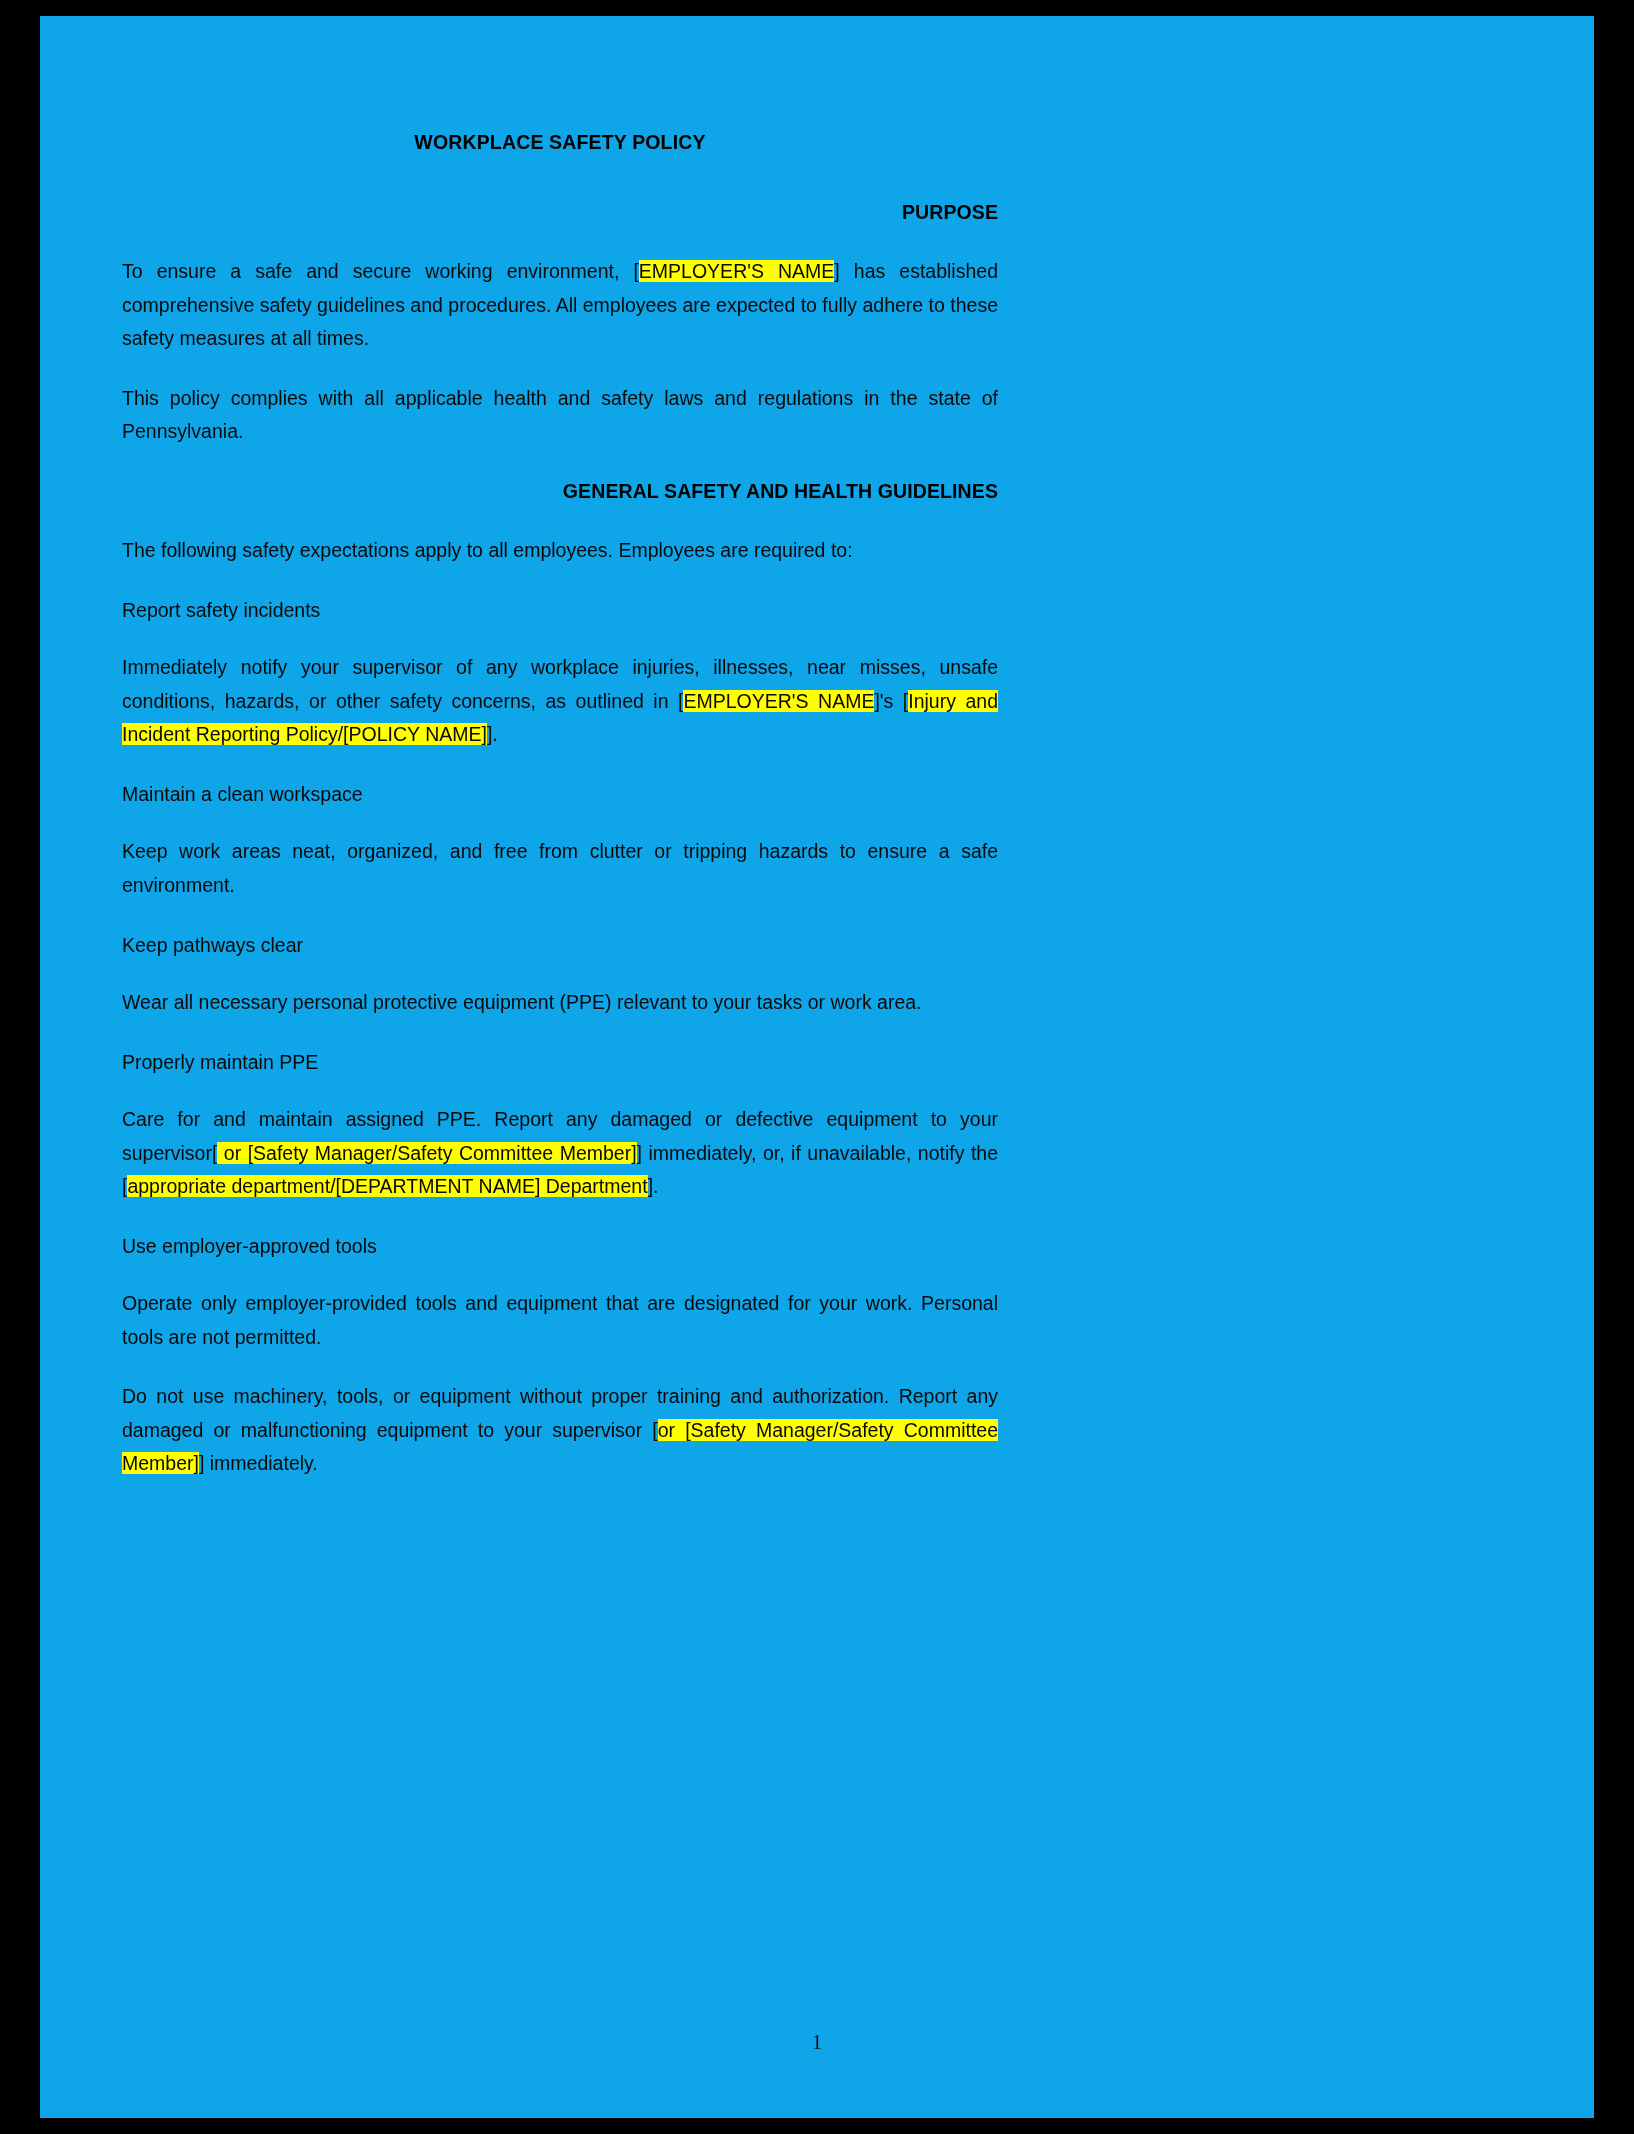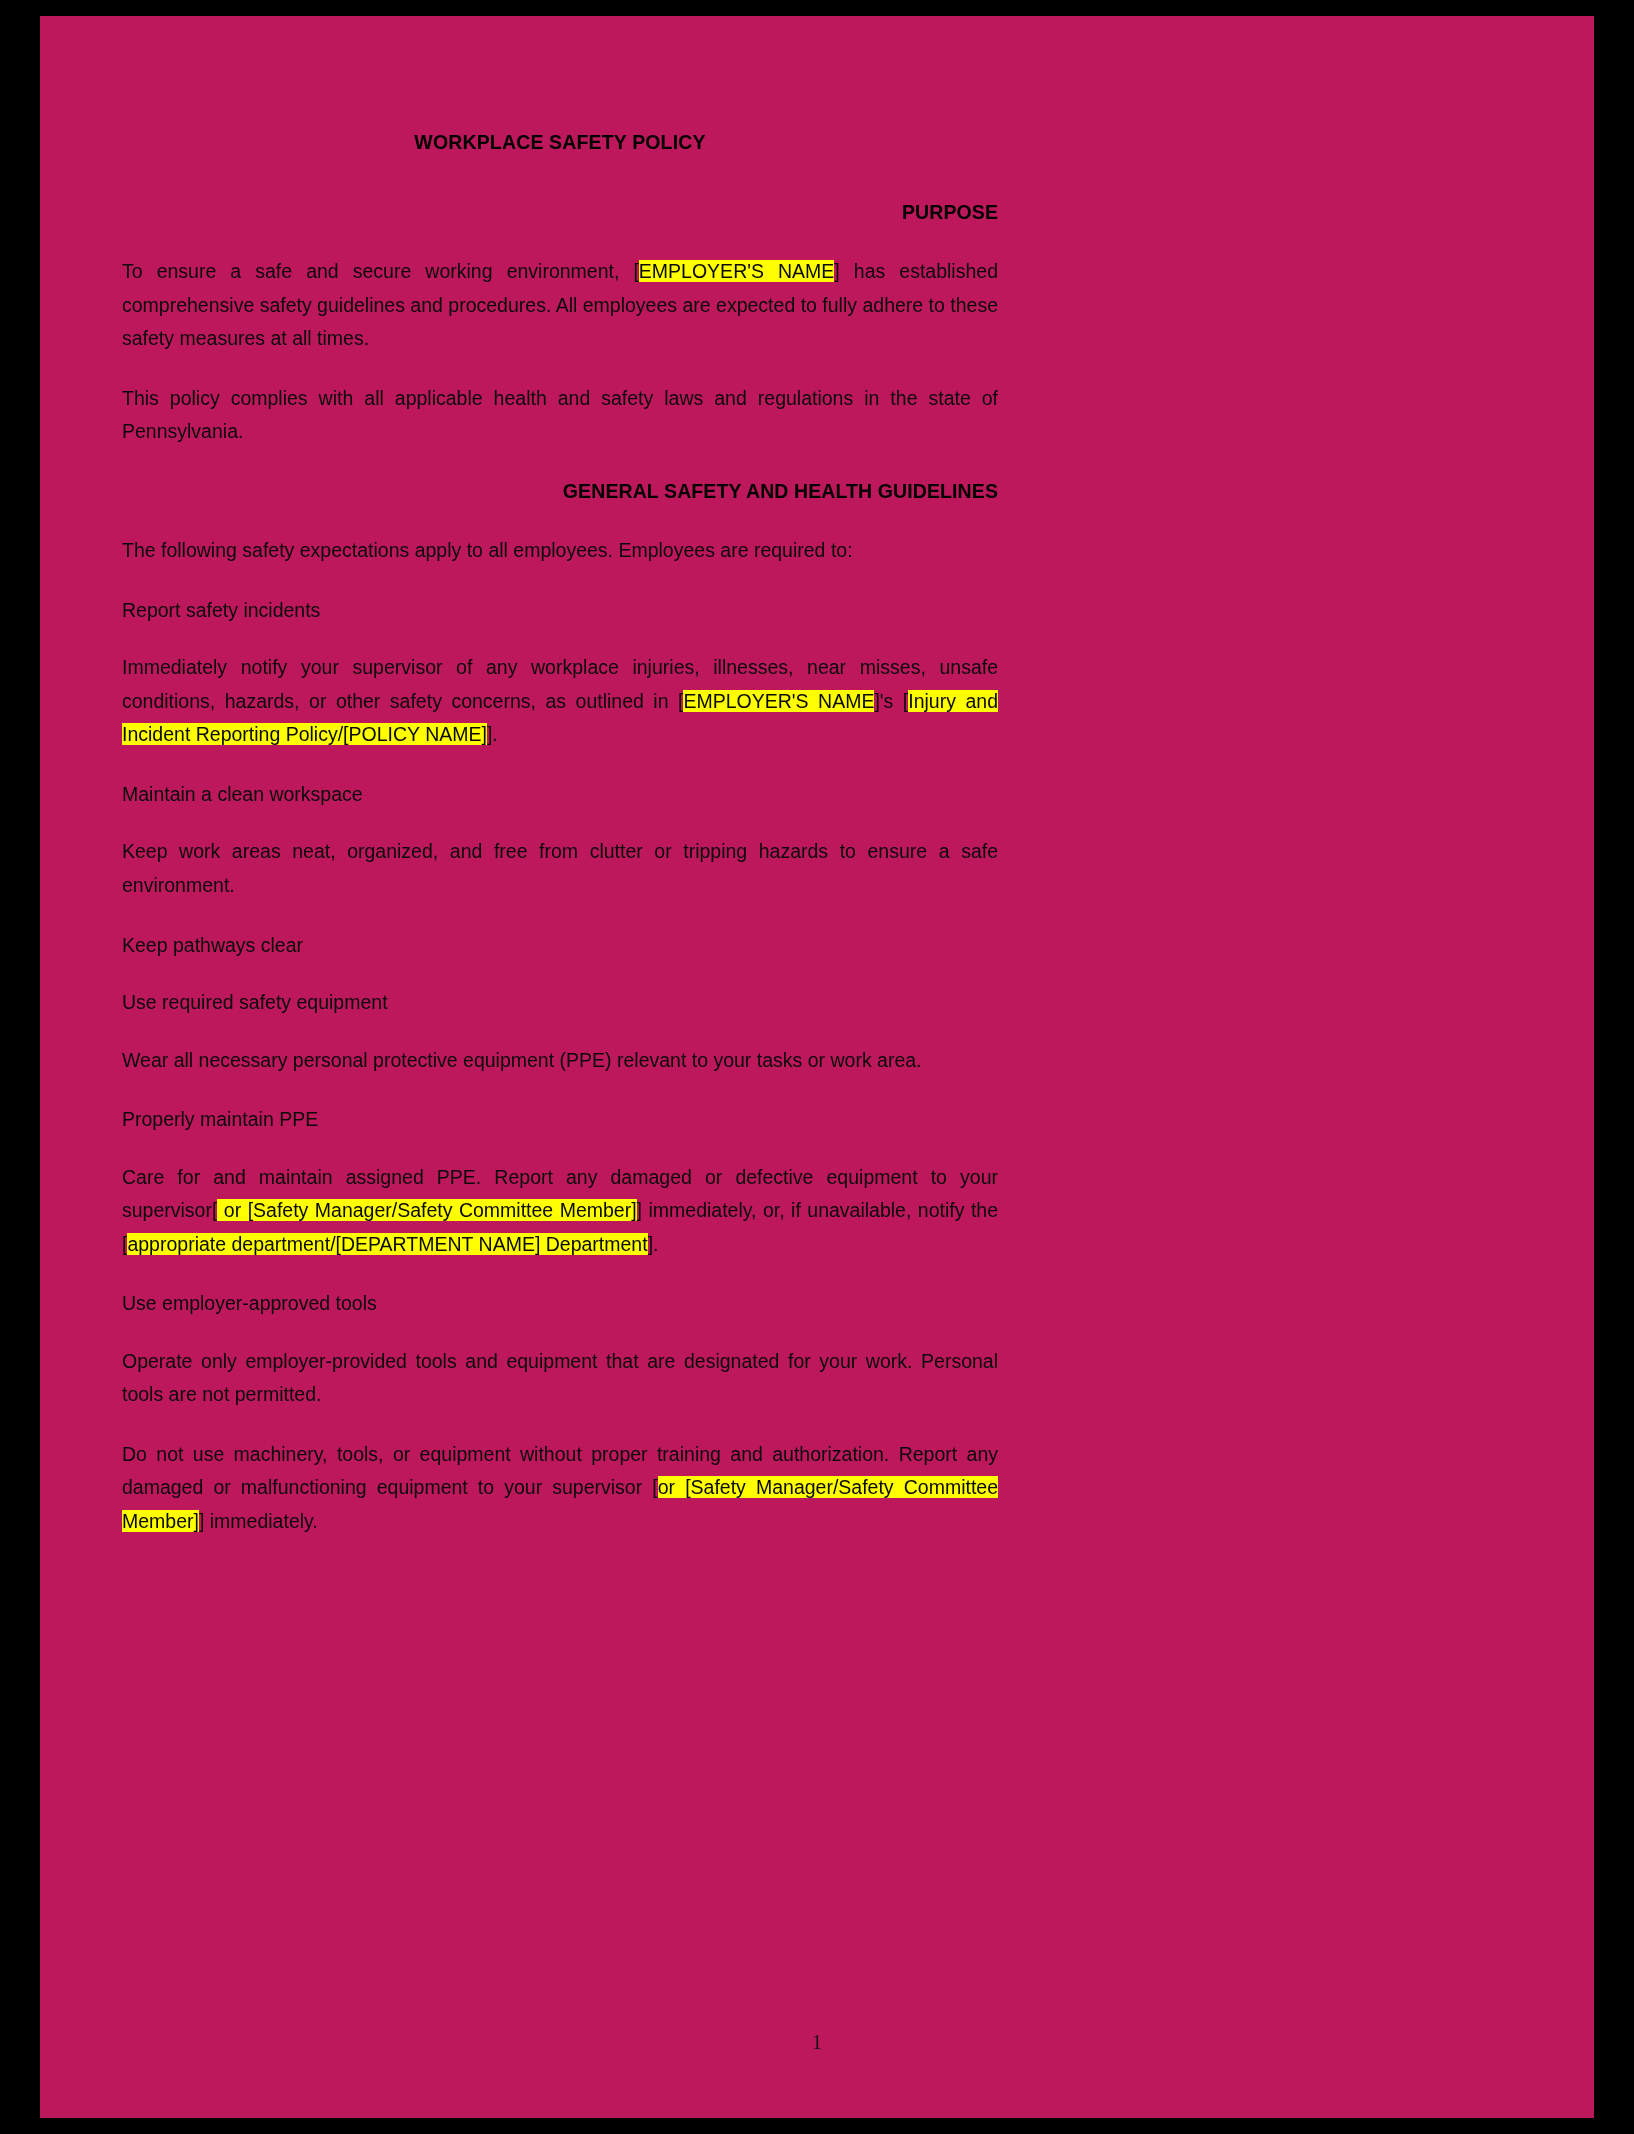--- a/index.html
+++ b/index.html
@@ -24,21 +24,21 @@
     border-bottom: 16px solid #000000;
     border-left: 40px solid #000000;
     border-right: 40px solid #000000;
     overflow: hidden;
   }
 
   .page-sheet {
     position: relative;
     width: 100%;
     height: 100%;
-    background: #be185d;
+    background: #0ea5e9;
     box-sizing: border-box;
     padding: 0;
   }
 
   
   .content {
     position: absolute;
     left: 82px;          
     top: 110px;
     width: 876px;        
@@ -121,21 +121,20 @@
       <p class="body-text last-line-natural">The following safety expectations apply to all employees. Employees are required to:</p>
 
       <h3 class="sub-heading">Report safety incidents</h3>
       <p class="body-text"><span>Immediately notify your supervisor of any workplace injuries, illnesses, near misses, unsafe conditions, hazards, or other safety concerns, as outlined in [</span><span class="hl">EMPLOYER'S NAME</span><span>]'s [</span><span class="hl">Injury and Incident Reporting Policy/[POLICY NAME]</span><span>].</span></p>
 
       <h3 class="sub-heading">Maintain a clean workspace</h3>
       <p class="body-text">Keep work areas neat, organized, and free from clutter or tripping hazards to ensure a safe environment.</p>
 
       <h3 class="sub-heading">Keep pathways clear</h3>
 
-      <h3 class="sub-heading">Use required safety equipment</h3>
       <p class="body-text last-line-natural">Wear all necessary personal protective equipment (PPE) relevant to your tasks or work area.</p>
 
       <h3 class="sub-heading">Properly maintain PPE</h3>
       <p class="body-text"><span>Care for and maintain assigned PPE. Report any damaged or defective equipment to your supervisor[</span><span class="hl"> or [Safety Manager/Safety Committee Member]</span><span>] immediately, or, if unavailable, notify the [</span><span class="hl">appropriate department/[DEPARTMENT NAME] Department</span><span>].</span></p>
 
       <h3 class="sub-heading">Use employer-approved tools</h3>
       <p class="body-text">Operate only employer-provided tools and equipment that are designated for your work. Personal tools are not permitted.</p>
 
       <p class="body-text"><span>Do not use machinery, tools, or equipment without proper training and authorization. Report any damaged or malfunctioning equipment to your supervisor [</span><span class="hl">or [Safety Manager/Safety Committee Member]</span><span>] immediately.</span></p>
 

